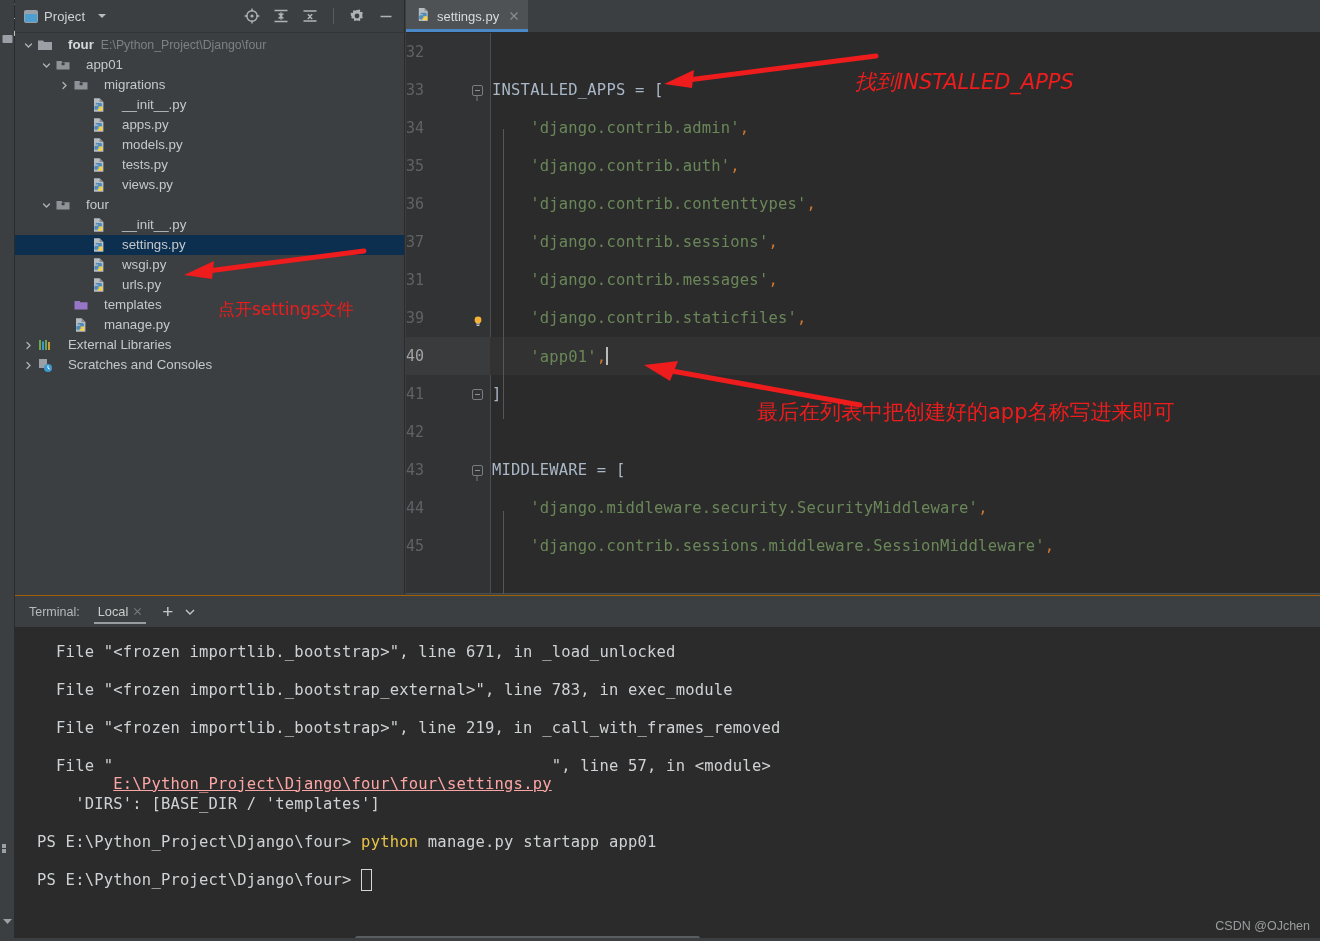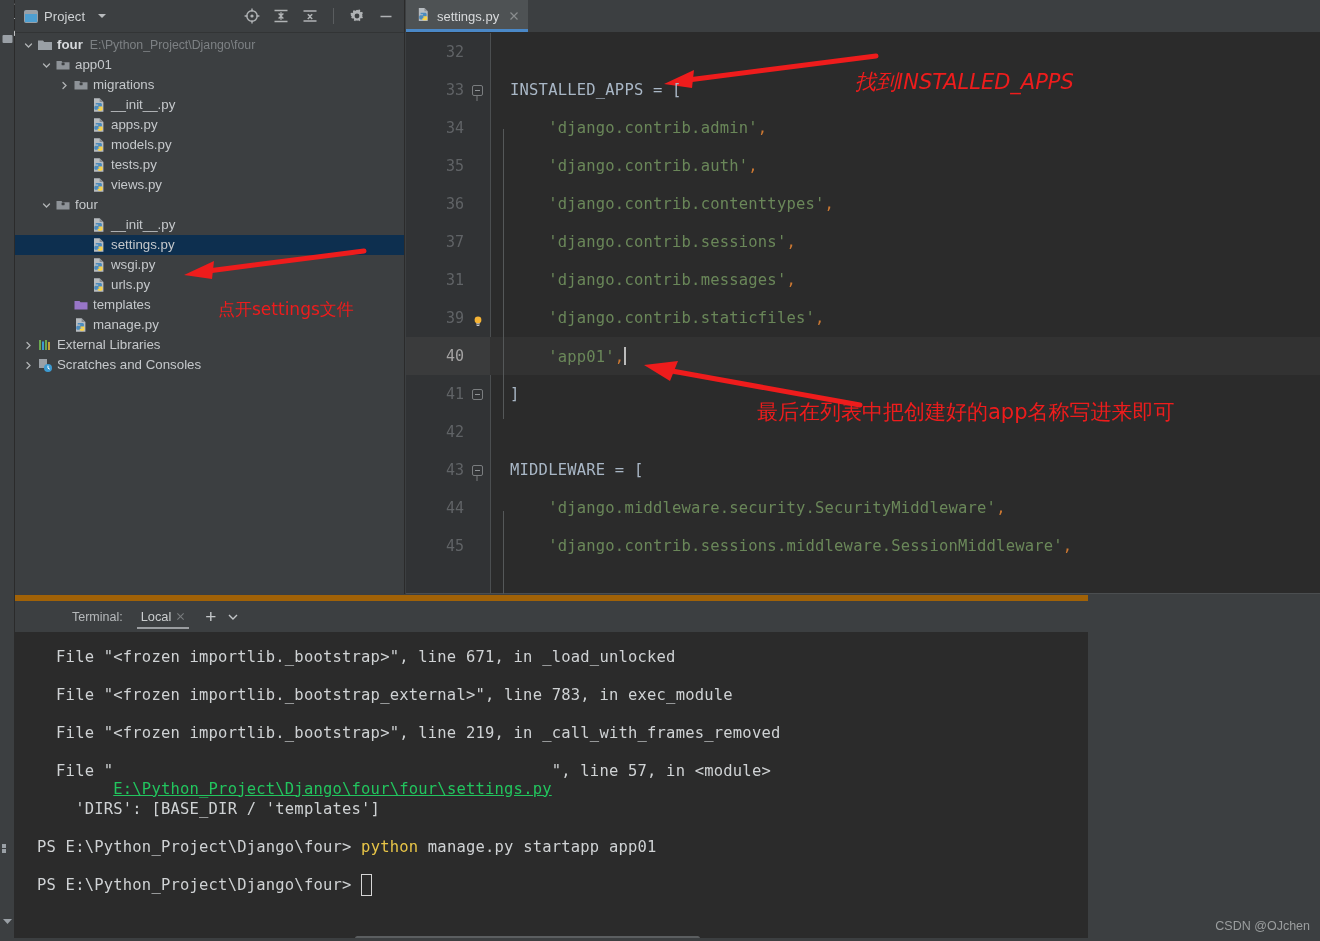--- a/index.html
+++ b/index.html
@@ -107,21 +107,21 @@
     width: 11px; height: 11px;
     margin-right: 3px;
     flex: 0 0 auto;
   }
   .chev svg { display:block; }
   .spacer11 { width: 14px; flex: 0 0 auto; }
   .ico {
     width: 16px; height: 16px; margin-right: 4px; flex: 0 0 auto;
     display: inline-block;
   }
-  .lbl { font-size: 13.3px; color: #c5c8cb; line-height: 1; }
+  .lbl { font-size: 13.3px; color: #c5c8cb; line-height: 1; margin-left: 11px; }
   .lbl.bold { font-weight: bold; color: #d6d9dc; }
   .path-hint { font-size: 12.3px; color: #7d8184; margin-left: 7px; }
 
   
   .editor-area {
     position: absolute; left: 406px; top: 0;
     width: 914px; height: 594px;
     background: #2b2b2b;
   }
   .tabbar {
@@ -178,21 +178,21 @@
   .cline.current .cline-bg {
     position: absolute; left: 84px; right: 0; top: 0; bottom: 0;
     background: #323232;
   }
   .cline.current .lnum-bg {
     position: absolute; left: 0; width: 84px; top: 0; bottom: 0;
     background: #3a3b3c;
   }
   .lnum {
     position: relative; z-index: 2;
-    width: 58px; text-align: right;
+    width: 58px; text-align: left;
     color: #606366; font-size: 15px;
     font-family: "DejaVu Sans Mono", monospace;
   }
   .cline.current .lnum { color: #a4a3a3; }
   .gutter-marks {
     position: relative; z-index: 2;
     width: 26px; height: 100%;
     display: flex; align-items: center; justify-content: center;
   }
   .fold {
@@ -209,21 +209,21 @@
   .fold.open::after {
     content:''; position:absolute; left:50%; top:10px;
     width:1px; height:5px; background:#7a7d7f; transform: translateX(-50%);
   }
   .bulb {
     width: 11px; height: 11px;
     position: relative;
   }
   .code-text {
     position: relative; z-index: 2;
-    padding-left: 20px;
+    padding-left: 2px;
     white-space: pre;
     font-family: "DejaVu Sans Mono", monospace;
     font-size: 15.5px;
     letter-spacing: .2px;
   }
   .t-const { color: #a9b7c6; }
   .t-op    { color: #a9b7c6; }
   .t-str   { color: #6a8759; }
   .t-comma { color: #cc7832; }
   .t-plain { color: #a9b7c6; }
@@ -234,24 +234,23 @@
     vertical-align: -3px;
   }
   .editor-bottom-border {
     position: absolute; left: 0; right: 0; bottom: 0; height: 1px;
     background: #4b4e50;
   }
 
   
   .terminal-panel {
     position: absolute; left: 15px; top: 595px;
-    width: 1073px; height: 346px;
+    width: 1305px; height: 346px;
     background: #3c3f41;
-    border-top: 6px solid #a16207;
-    padding-left: 43px;
+    border-top: 1px solid #a16207;
   }
   .term-header {
     height: 31px;
     display: flex; align-items: center;
     padding-left: 14px;
     background: #3c3f41;
     gap: 10px;
   }
   .term-label { font-size: 12.5px; color: #b6b9bb; }
   .term-tab {
@@ -281,21 +280,21 @@
     font-size: 15.5px;
     color: #cfd2d4;
     overflow: hidden;
   }
   .tline {
     height: 38px;
     display: flex; align-items: center;
     white-space: pre;
     letter-spacing: .2px;
   }
-  .tl-link { color: #22c55e; text-decoration: underline; margin-top: 35px; }
+  .tl-link { color: #fca5a5; text-decoration: underline; margin-top: 35px; }
   .tl-yellow { color: #e8c547; }
   .term-caret {
     display: inline-block;
     width: 11px; height: 22px;
     border: 1.3px solid #d6d6d6;
     vertical-align: -5px;
   }
   .term-scroll-x {
     position: absolute; left: 340px; bottom: 0px;
     width: 345px; height: 5px;

